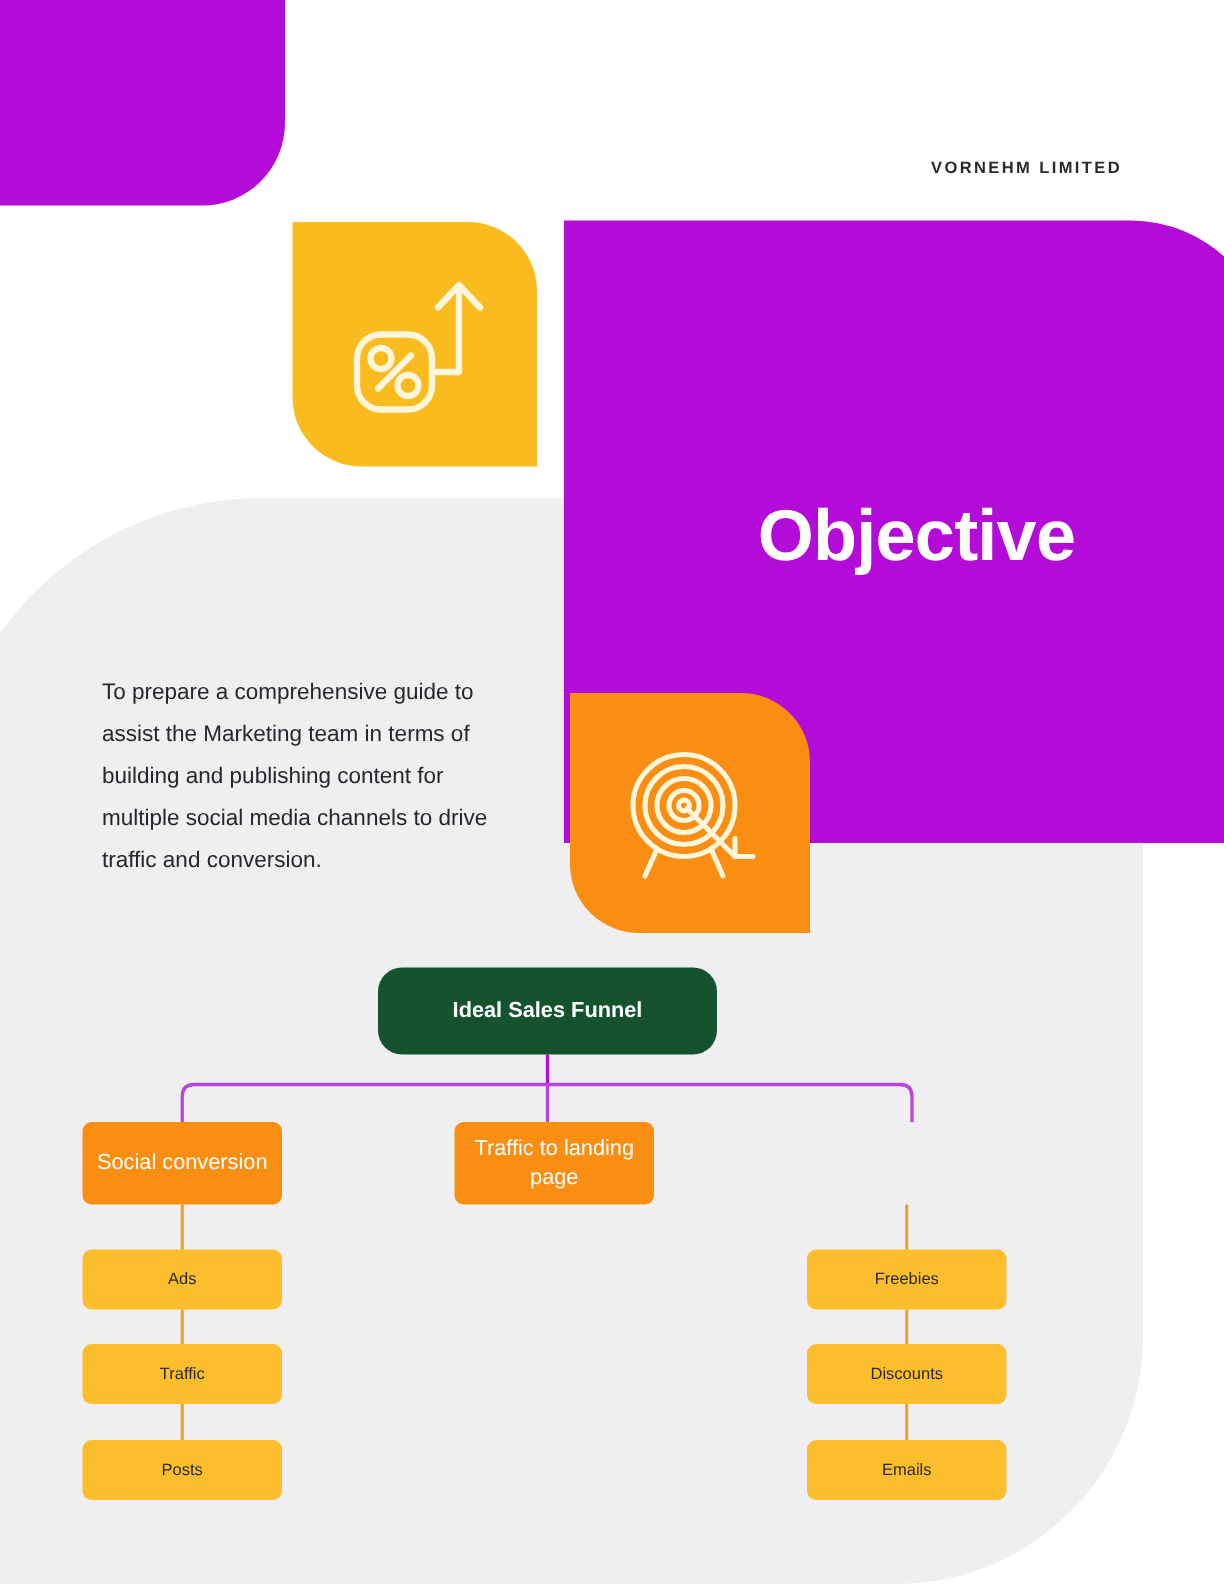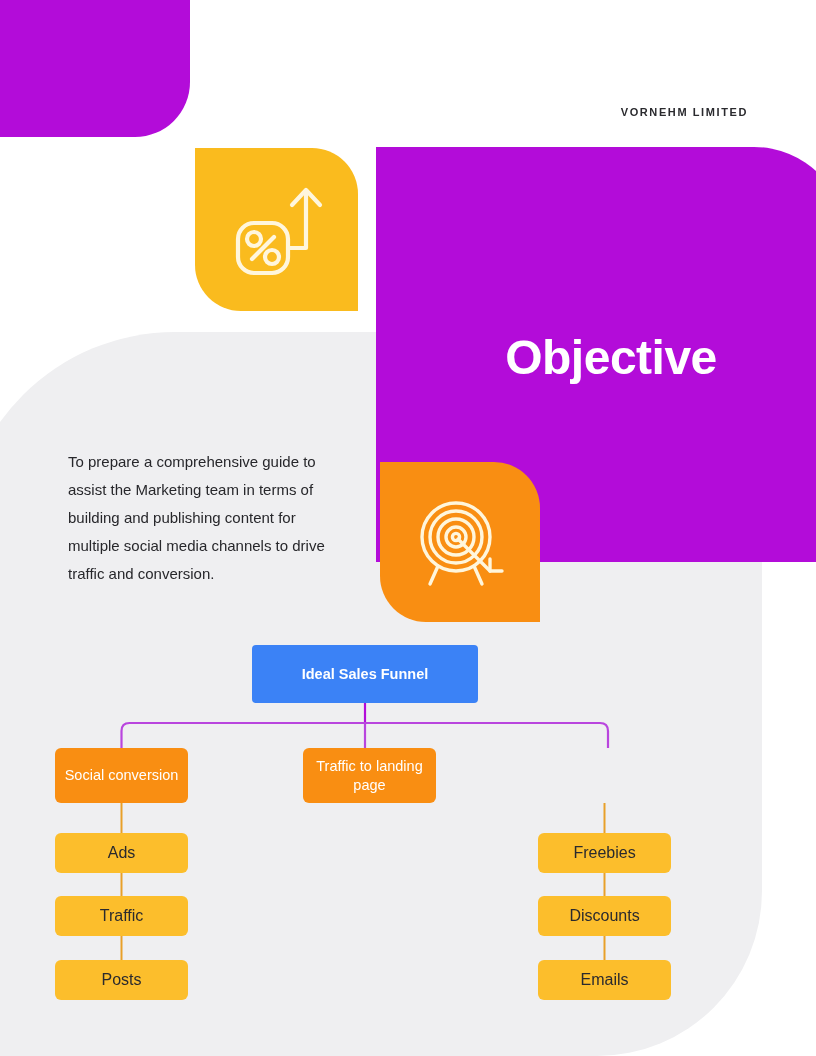--- a/index.html
+++ b/index.html
@@ -91,43 +91,43 @@
 
   .node{
     position:absolute;
     display:flex; align-items:center; justify-content:center;
     text-align:center;
     border-radius:6px;
   }
   .node-root{
     left:252px; top:645px;
     width:226px; height:58px;
-    background:#3b82f6;
+    background:#14532d;
     color:#FFFFFF;
     font-size:14.5px;
     font-weight:700;
-    border-radius:4px;
+    border-radius:16px;
   }
   .node-branch{
     width:133px; height:55px;
     background:#F98E12;
     color:#FFFFFF;
     font-size:14.5px;
     line-height:19px;
     font-weight:400;
   }
   .branch-1{ left:55px;  top:748px; }
   .branch-2{ left:303px; top:748px; }
   .branch-3{ left:538px; top:748px; }
 
   .node-leaf{
     width:133px; height:40px;
     background:#FCBE2C;
     color:#2A2A2E;
-    font-size:16px;
+    font-size:11px;
     font-weight:400;
   }
   .leafL-1{ left:55px;  top:833px; }
   .leafL-2{ left:55px;  top:896px; }
   .leafL-3{ left:55px;  top:960px; }
   .leafR-1{ left:538px; top:833px; }
   .leafR-2{ left:538px; top:896px; }
   .leafR-3{ left:538px; top:960px; }
 
   .connector-svg{

